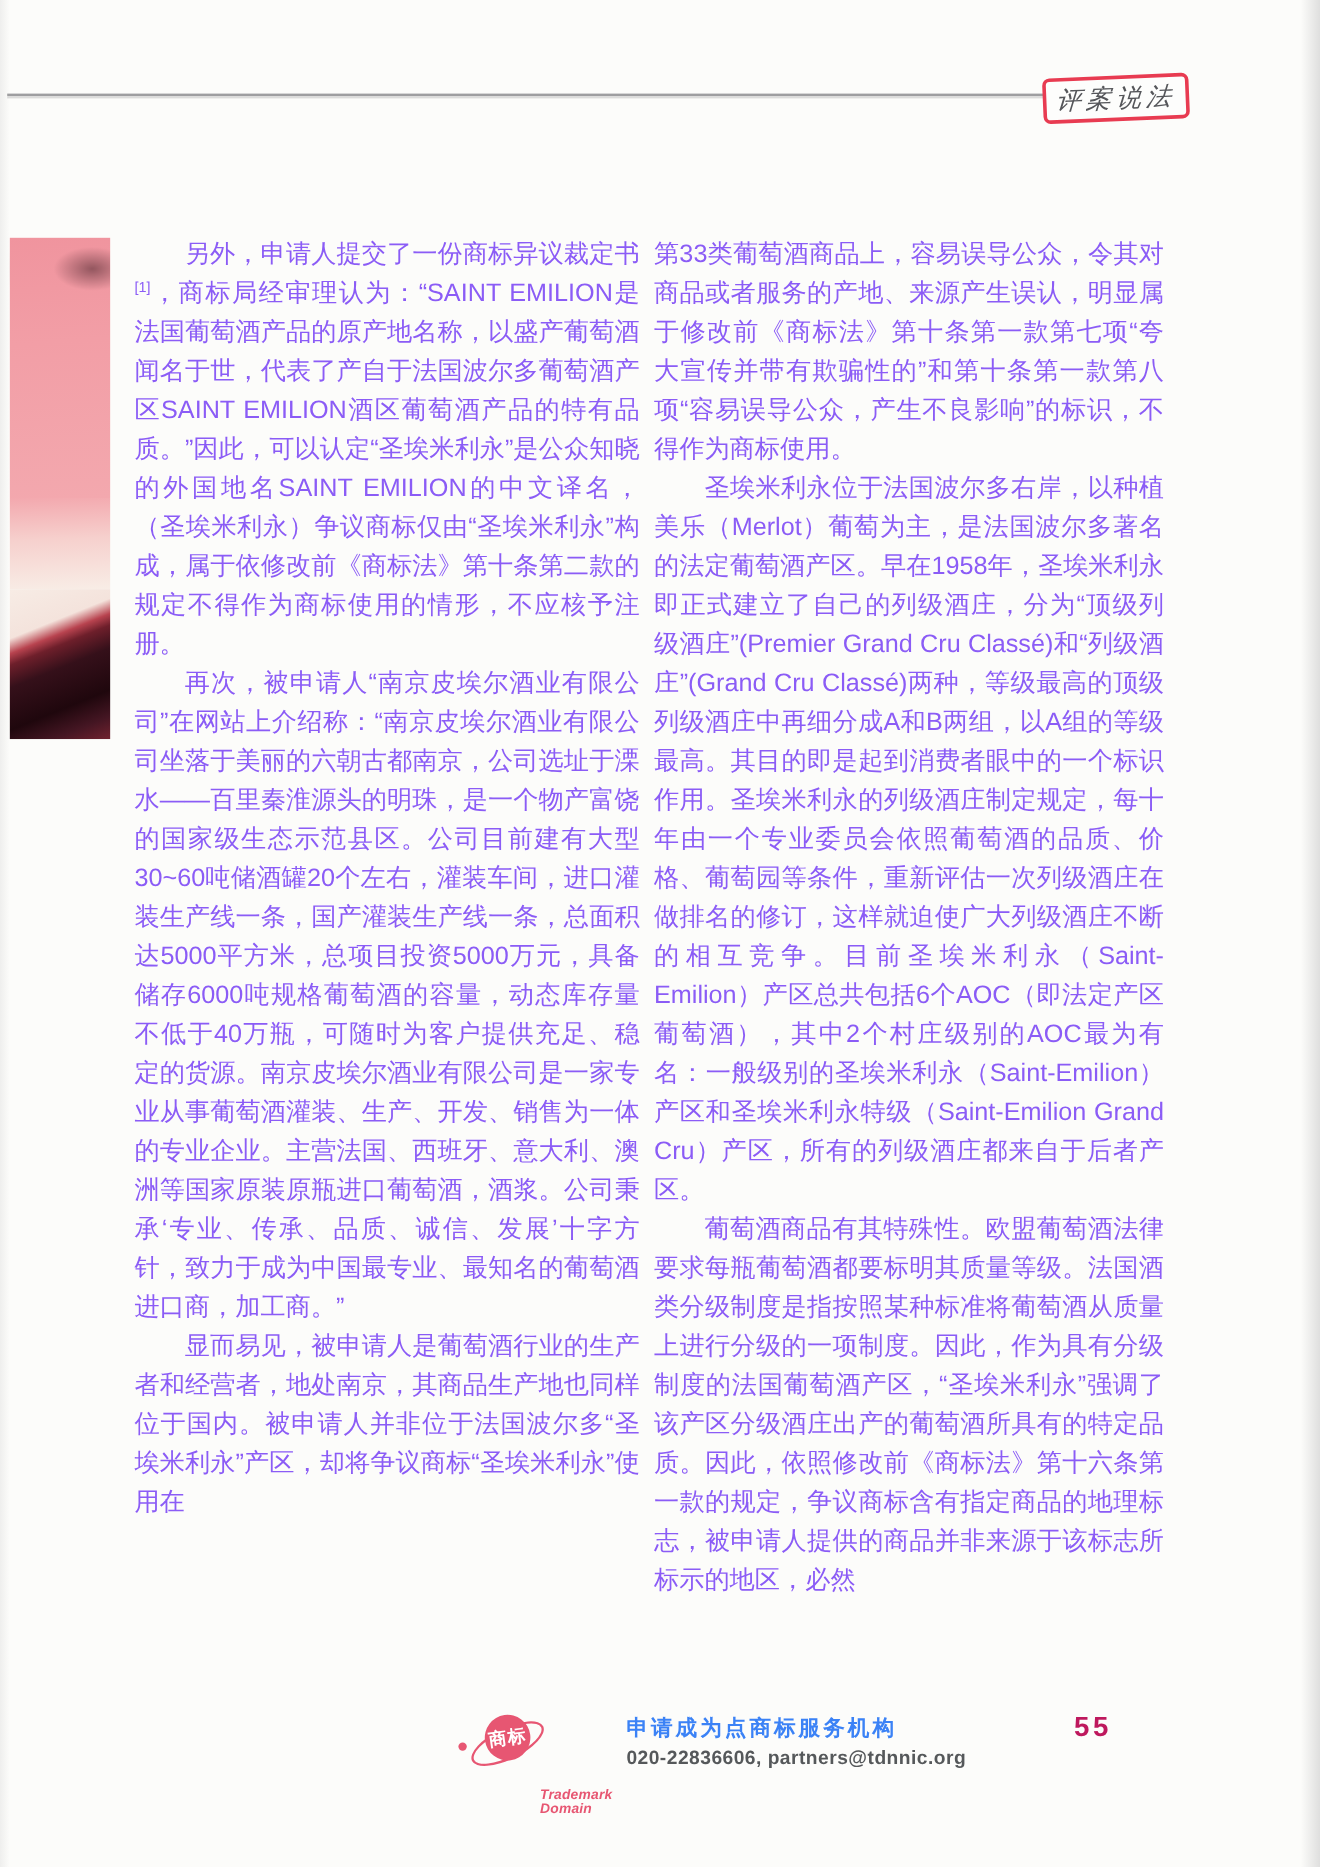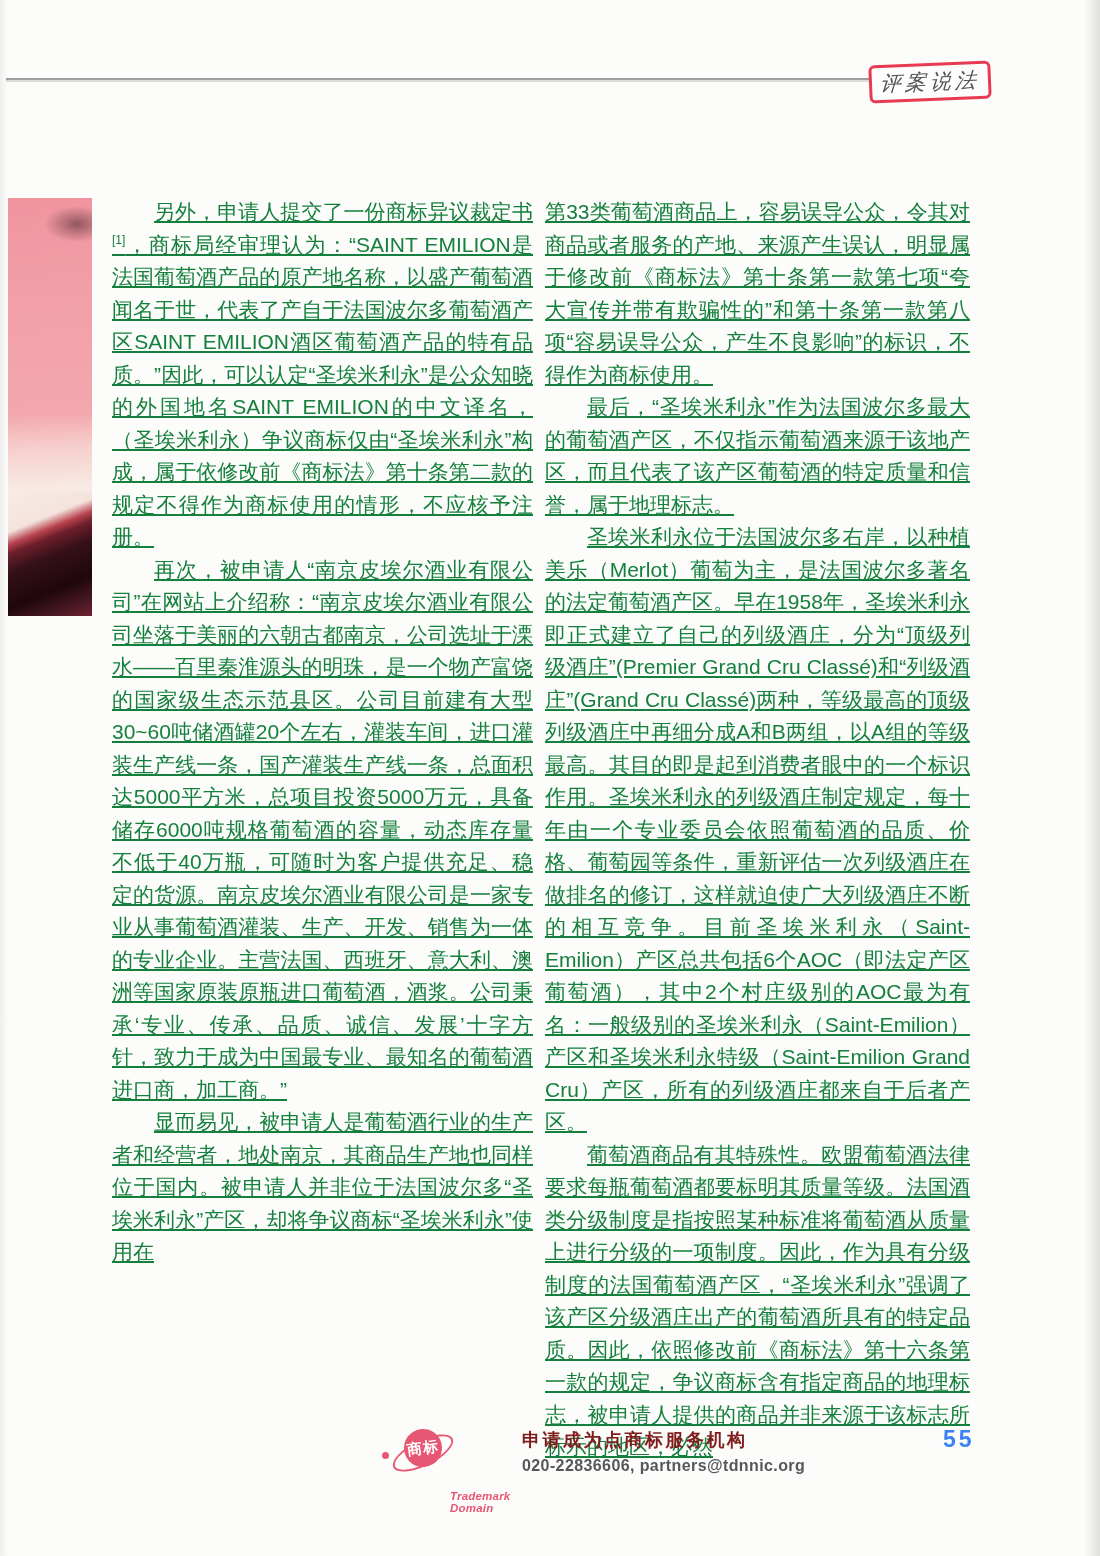--- a/index.html
+++ b/index.html
@@ -44,45 +44,45 @@
     background:linear-gradient(178deg,#f3a8ae 0%,#f6d0cd 45%,#f8ede6 100%);}
   .strip-bot{width:100%;height:30%;
     background:linear-gradient(158deg,
       #f7ece5 0%,#f4e3dc 26%,
       #b8434f 34%,#6e1f2b 40%,
       #35101a 52%,#1f070d 74%,
       #451623 88%,#71222f 100%);}
 
   
   .col{position:absolute;top:196px;text-align:justify;
-    font-size:21px;line-height:32.5px;color:#15803d;text-decoration:underline;}
+    font-size:21px;line-height:32.5px;color:#8b5cf6;}
   .col-left{left:112px;width:421px;}
   .col-right{left:545px;width:425px;}
   .col p{margin:0;text-indent:2em;}
   .col p.no-indent{text-indent:0;}
   .col sup{font-size:12px;line-height:0;}
 
   
   .footer-logo{position:absolute;left:388px;top:1424px;width:128px;height:62px;}
   .logo-orbit{position:absolute;left:2px;top:16px;width:66px;height:26px;
     border:2.5px solid #e75672;border-radius:50%;transform:rotate(-26deg);box-sizing:border-box;}
   .logo-globe{position:absolute;left:16px;top:5px;width:38px;height:38px;
     background:#e75672;border-radius:50%;color:#ffffff;
     display:flex;align-items:center;justify-content:center;
     font-size:15px;font-weight:bold;letter-spacing:1px;transform:rotate(-8deg);}
   .logo-dot{position:absolute;left:-6px;top:28px;width:7px;height:7px;
     background:#e75672;border-radius:50%;}
   .logo-en{position:absolute;left:62px;top:28px;color:#e75672;
     font-style:italic;font-weight:bold;font-size:11.5px;line-height:12px;letter-spacing:0.2px;margin-top:38px;}
   .footer-service{position:absolute;left:522px;top:1428px;
-    font-size:18px;font-weight:bold;letter-spacing:2.5px;color:#7f1d1d;}
+    font-size:18px;font-weight:bold;letter-spacing:2.5px;color:#3b82f6;}
   .footer-contact{position:absolute;left:522px;top:1457px;
     font-size:16px;font-weight:bold;letter-spacing:0.4px;color:#55585a;}
-  .page-number{position:absolute;left:943px;top:1426px;
-    font-size:23px;font-weight:bold;letter-spacing:3px;color:#3b82f6;}
+  .page-number{position:absolute;left:895px;top:1426px;
+    font-size:23px;font-weight:bold;letter-spacing:3px;color:#be185d;}
 </style>
 </head>
 <body>
 
 <div class="page">
 
   <div class="edge-left"></div>
   <div class="edge-right"></div>
 
   <div class="header-line"></div>
@@ -97,21 +97,20 @@
   </div>
 
   <div class="col col-left">
     <p><span>另外，申请人提交了一份商标异议裁定书</span><sup>[1]</sup><span>，商标局经审理认为：“SAINT EMILION是法国葡萄酒产品的原产地名称，以盛产葡萄酒闻名于世，代表了产自于法国波尔多葡萄酒产区SAINT EMILION酒区葡萄酒产品的特有品质。”因此，可以认定“圣埃米利永”是公众知晓的外国地名SAINT EMILION的中文译名，（圣埃米利永）争议商标仅由“圣埃米利永”构成，属于依修改前《商标法》第十条第二款的规定不得作为商标使用的情形，不应核予注册。</span></p>
     <p>再次，被申请人“南京皮埃尔酒业有限公司”在网站上介绍称：“南京皮埃尔酒业有限公司坐落于美丽的六朝古都南京，公司选址于溧水——百里秦淮源头的明珠，是一个物产富饶的国家级生态示范县区。公司目前建有大型30~60吨储酒罐20个左右，灌装车间，进口灌装生产线一条，国产灌装生产线一条，总面积达5000平方米，总项目投资5000万元，具备储存6000吨规格葡萄酒的容量，动态库存量不低于40万瓶，可随时为客户提供充足、稳定的货源。南京皮埃尔酒业有限公司是一家专业从事葡萄酒灌装、生产、开发、销售为一体的专业企业。主营法国、西班牙、意大利、澳洲等国家原装原瓶进口葡萄酒，酒浆。公司秉承‘专业、传承、品质、诚信、发展’十字方针，致力于成为中国最专业、最知名的葡萄酒进口商，加工商。”</p>
     <p>显而易见，被申请人是葡萄酒行业的生产者和经营者，地处南京，其商品生产地也同样位于国内。被申请人并非位于法国波尔多“圣埃米利永”产区，却将争议商标“圣埃米利永”使用在</p>
   </div>
 
   <div class="col col-right">
     <p class="no-indent">第33类葡萄酒商品上，容易误导公众，令其对商品或者服务的产地、来源产生误认，明显属于修改前《商标法》第十条第一款第七项“夸大宣传并带有欺骗性的”和第十条第一款第八项“容易误导公众，产生不良影响”的标识，不得作为商标使用。</p>
-    <p>最后，“圣埃米利永”作为法国波尔多最大的葡萄酒产区，不仅指示葡萄酒来源于该地产区，而且代表了该产区葡萄酒的特定质量和信誉，属于地理标志。</p>
     <p>圣埃米利永位于法国波尔多右岸，以种植美乐（Merlot）葡萄为主，是法国波尔多著名的法定葡萄酒产区。早在1958年，圣埃米利永即正式建立了自己的列级酒庄，分为“顶级列级酒庄”(Premier Grand Cru Classé)和“列级酒庄”(Grand Cru Classé)两种，等级最高的顶级列级酒庄中再细分成A和B两组，以A组的等级最高。其目的即是起到消费者眼中的一个标识作用。圣埃米利永的列级酒庄制定规定，每十年由一个专业委员会依照葡萄酒的品质、价格、葡萄园等条件，重新评估一次列级酒庄在做排名的修订，这样就迫使广大列级酒庄不断的相互竞争。目前圣埃米利永（Saint-Emilion）产区总共包括6个AOC（即法定产区葡萄酒），其中2个村庄级别的AOC最为有名：一般级别的圣埃米利永（Saint-Emilion）产区和圣埃米利永特级（Saint-Emilion Grand Cru）产区，所有的列级酒庄都来自于后者产区。</p>
     <p>葡萄酒商品有其特殊性。欧盟葡萄酒法律要求每瓶葡萄酒都要标明其质量等级。法国酒类分级制度是指按照某种标准将葡萄酒从质量上进行分级的一项制度。因此，作为具有分级制度的法国葡萄酒产区，“圣埃米利永”强调了该产区分级酒庄出产的葡萄酒所具有的特定品质。因此，依照修改前《商标法》第十六条第一款的规定，争议商标含有指定商品的地理标志，被申请人提供的商品并非来源于该标志所标示的地区，必然</p>
   </div>
 
   <div class="footer-logo">
     <span class="logo-dot"></span>
     <div class="logo-orbit"></div>
     <div class="logo-globe">
       <span>商标</span>
     </div>

